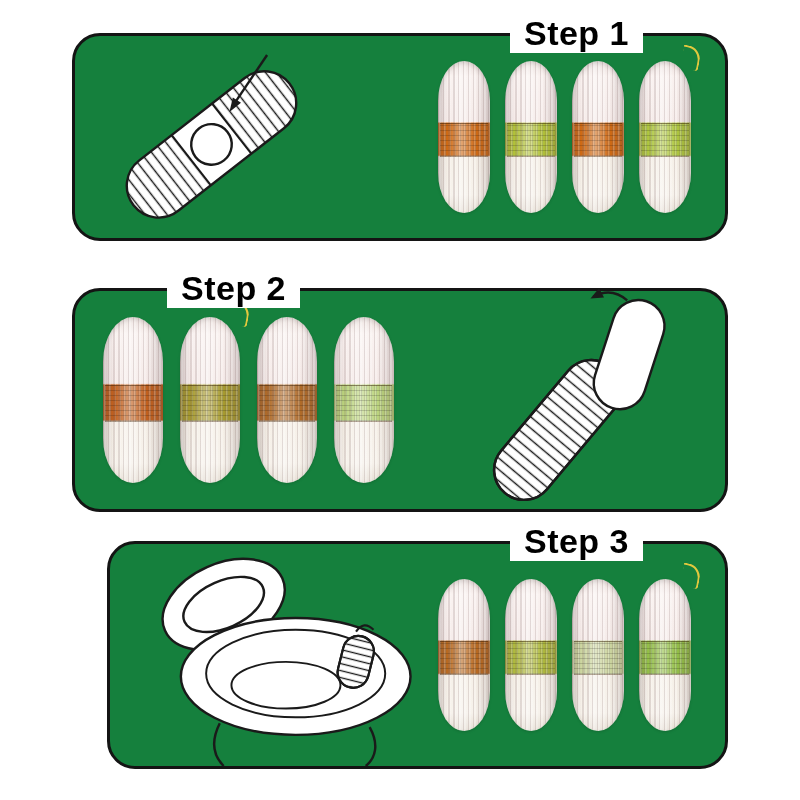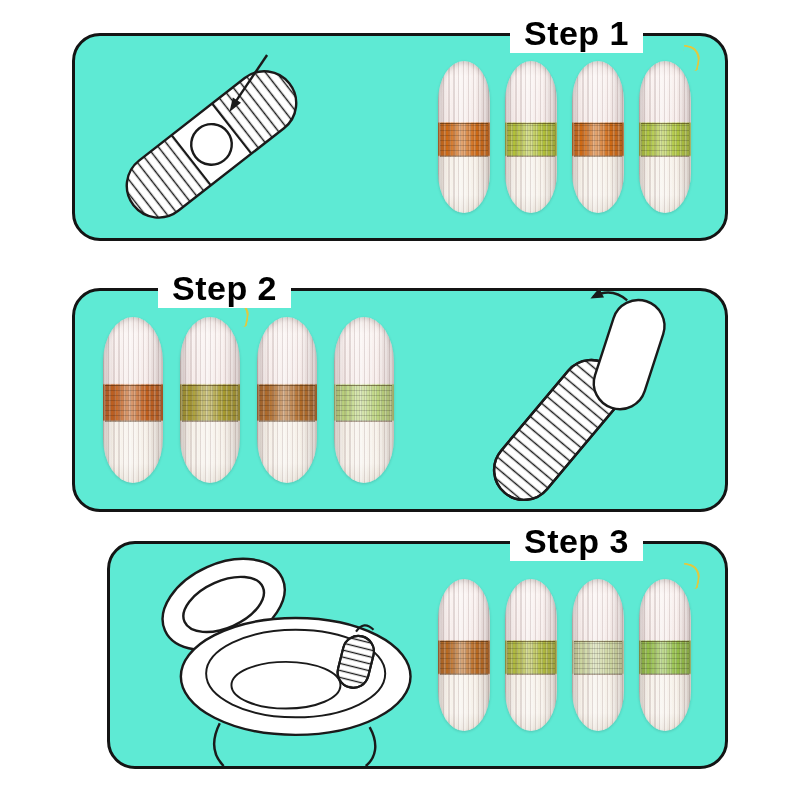--- a/index.html
+++ b/index.html
@@ -1,27 +1,27 @@
 <!DOCTYPE html>
 <html><head>
 <meta charset="utf-8">
 <style>
   html,body{margin:0;padding:0;background:#fff;}
   body{width:800px;height:800px;overflow:hidden;font-family:"Liberation Sans",sans-serif;}
   .page{box-sizing:border-box;width:800px;height:800px;padding:33px 72px 0 72px;background:#fff;}
 
-  .panel{position:relative;box-sizing:border-box;border:3.5px solid #141414;border-radius:28px;background:#5eead4;}
+  .panel{position:relative;box-sizing:border-box;border:3.5px solid #141414;border-radius:28px;background:#15803d;}
   .p1{height:208px;margin-bottom:47px;}
   .p2{height:224px;margin-bottom:29px;}
   .p3{height:228px;margin-left:35px;}
 
   .step-label{position:absolute;top:-23px;height:40px;line-height:40px;background:#fff;
     padding:0 14px;font-size:34px;font-weight:700;color:#000;letter-spacing:.5px;z-index:3;}
   .label-right{right:82px;}
-  .label-left{left:83px;}
+  .label-left{left:92px;}
 
   .panel-inner{height:100%;display:flex;align-items:center;justify-content:space-between;
     padding:0 34px 0 28px;box-sizing:border-box;}
   .drawing{flex:0 0 auto;line-height:0;}
   .p3 .drawing{align-self:flex-end;}
   svg{display:block;}
 
   .capsules{display:flex;gap:15px;align-items:flex-end;}
   .p2 .capsules{gap:17px;}
 

